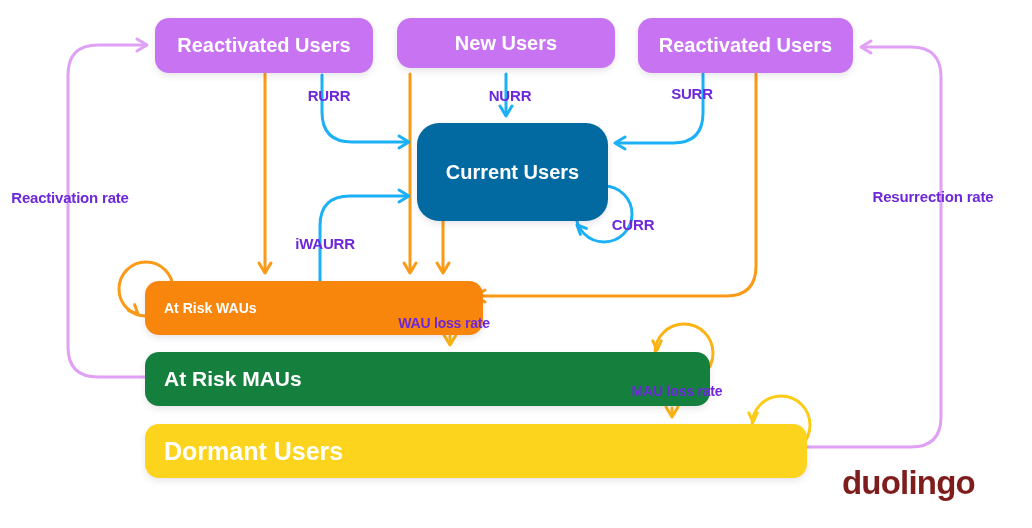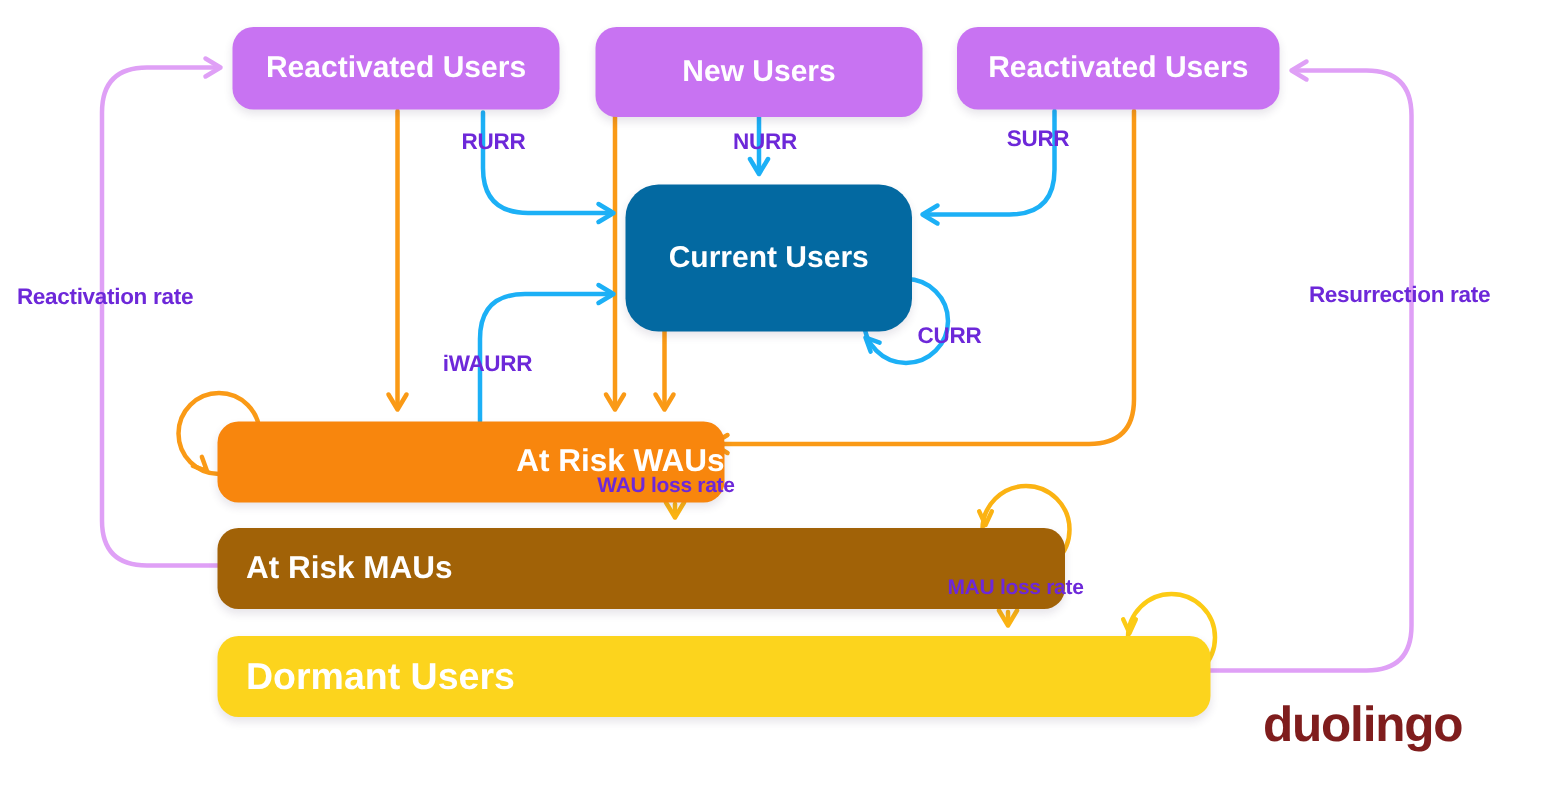--- a/index.html
+++ b/index.html
@@ -9,22 +9,22 @@
   }
   .stage{position:absolute;left:0;top:0;width:1032px;height:528px;}
   svg.edges{position:absolute;left:0;top:0;z-index:1;}
   .node{
     position:absolute;z-index:2;display:flex;align-items:center;justify-content:center;
     color:#ffffff;font-weight:700;border-radius:14px;
     box-shadow:0 3px 6px rgba(60,40,80,0.12);
   }
   .node-purple{background:#C873F2;font-size:20px;}
   .node-blue{background:#0369a1;border-radius:22px;font-size:20px;}
-  .node-wau{background:#F8860D;justify-content:flex-end;padding-left:19px;font-size:21px;}
-  .node-mau{background:#a16207;justify-content:flex-start;padding-left:19px;font-size:21px;}
+  .node-wau{background:#F8860D;justify-content:flex-start;padding-left:19px;font-size:14px;}
+  .node-mau{background:#15803d;justify-content:flex-start;padding-left:19px;font-size:21px;}
   .node-dormant{background:#FCD41D;justify-content:flex-start;padding-left:19px;font-size:25px;}
   .edge-label{
     position:absolute;z-index:3;transform:translate(-50%,-50%);
     color:#6d28d9;font-weight:700;font-size:15px;letter-spacing:-0.2px;white-space:nowrap;
     text-align:center;
   }
   .edge-label.small{font-size:14px;}
   .edge-label.wide{white-space:normal;width:124px;line-height:1.15;}
   .logo{
     position:absolute;z-index:3;left:842px;top:464px;width:140px;
@@ -75,21 +75,21 @@
     <path d="M586.4 228.4 L577 225 L580.4 234.4" fill="none" stroke="#1CB0F6" stroke-width="3" stroke-linecap="round" stroke-linejoin="round"></path>
     <circle cx="684" cy="353" r="29" fill="none" stroke="#FBB313" stroke-width="3"></circle>
     <path d="M652.8 340.9 L657 350 L661.2 340.9" fill="none" stroke="#FBB313" stroke-width="3" stroke-linecap="round" stroke-linejoin="round"></path>
     <circle cx="781" cy="425" r="29" fill="none" stroke="#FCCB15" stroke-width="3"></circle>
     <path d="M748.8 412.9 L753 422 L757.2 412.9" fill="none" stroke="#FCCB15" stroke-width="3" stroke-linecap="round" stroke-linejoin="round"></path>
   </svg>
 
   <div class="node node-purple" style="left:155px;top:18px;width:218px;height:55px;">
     <span>Reactivated Users</span>
   </div>
-  <div class="node node-purple" style="left:397px;top:18px;width:218px;height:60px;">
+  <div class="node node-purple" style="left:397px;top:18px;width:218px;height:50px;">
     <span>New Users</span>
   </div>
   <div class="node node-purple" style="left:638px;top:18px;width:215px;height:55px;">
     <span>Reactivated Users</span>
   </div>
   <div class="node node-blue" style="left:417px;top:123px;width:191px;height:98px;">
     <span>Current Users</span>
   </div>
   <div class="node node-wau" style="left:145px;top:281px;width:319px;height:54px;">
     <span>At Risk WAUs</span>

